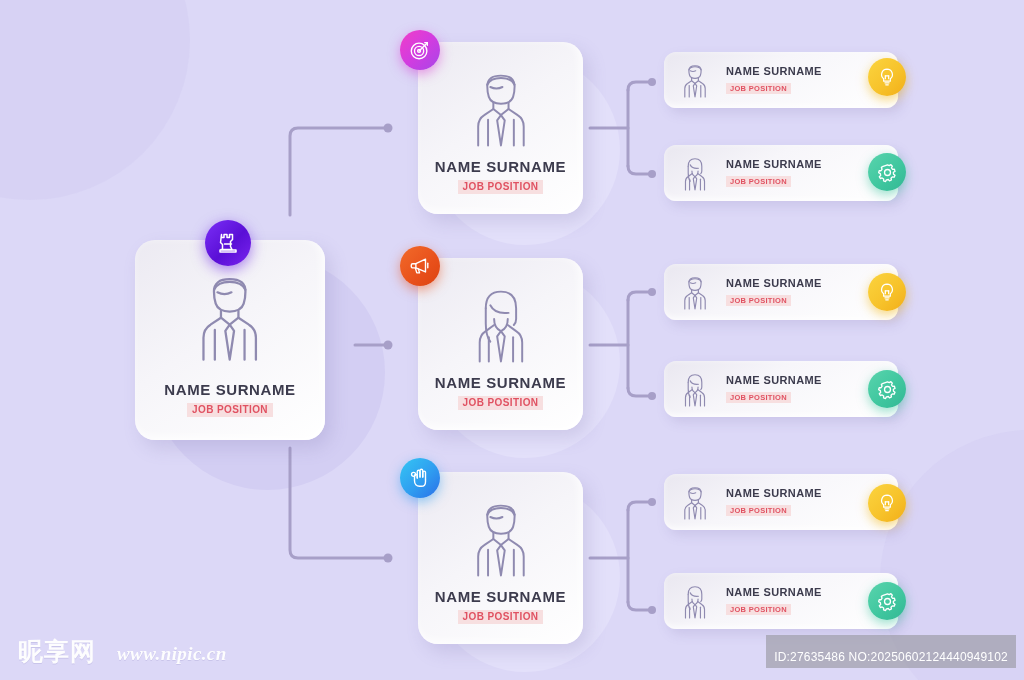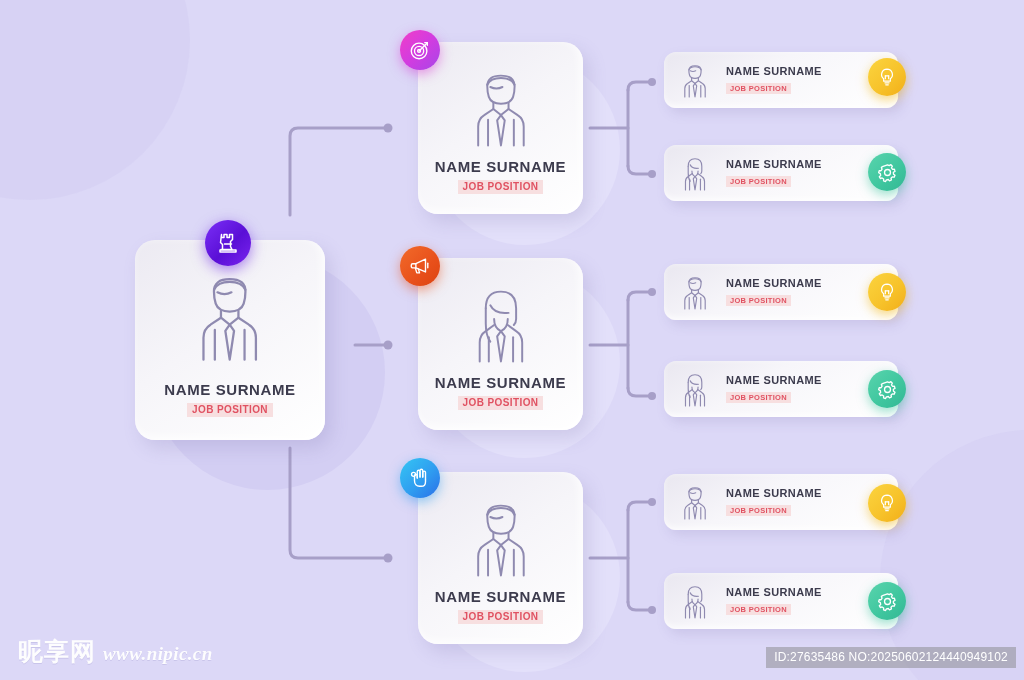--- a/index.html
+++ b/index.html
@@ -137,21 +137,21 @@
   .badge.gear   { background: linear-gradient(135deg, #59d4ad 0%, #40c79f 55%, #33b894 100%);
                   box-shadow: 0 4px 11px rgba(60,198,158,0.50); }
 
   
   #watermark-brand {
     position: absolute;
     left: 18px;
     bottom: 12px;
     display: flex;
     align-items: baseline;
-    gap: 7px;
+    gap: 21px;
     opacity: 0.95;
     pointer-events: none;
   }
   #watermark-brand .cn {
     font-family: "DejaVu Sans", sans-serif;
     font-size: 25px;
     font-weight: bold;
     color: #ffffff;
     letter-spacing: 1px;
     text-shadow: 0 1px 0 #c9c4ea;
@@ -168,21 +168,21 @@
   }
 
   #watermark-id {
     position: absolute;
     right: 8px;
     bottom: 12px;
     background: rgba(150,150,158,0.62);
     color: #ffffff;
     font-size: 12px;
     letter-spacing: 0.2px;
-    padding: 3px 8px 4px;
+    padding: 15px 8px 4px;
     white-space: nowrap;
     pointer-events: none;
   }
 </style>
 </head>
 <body>
 
 <div id="stage">
 
   <div class="bg-blob" style="left:150px;top:255px;width:235px;height:235px;"></div>

